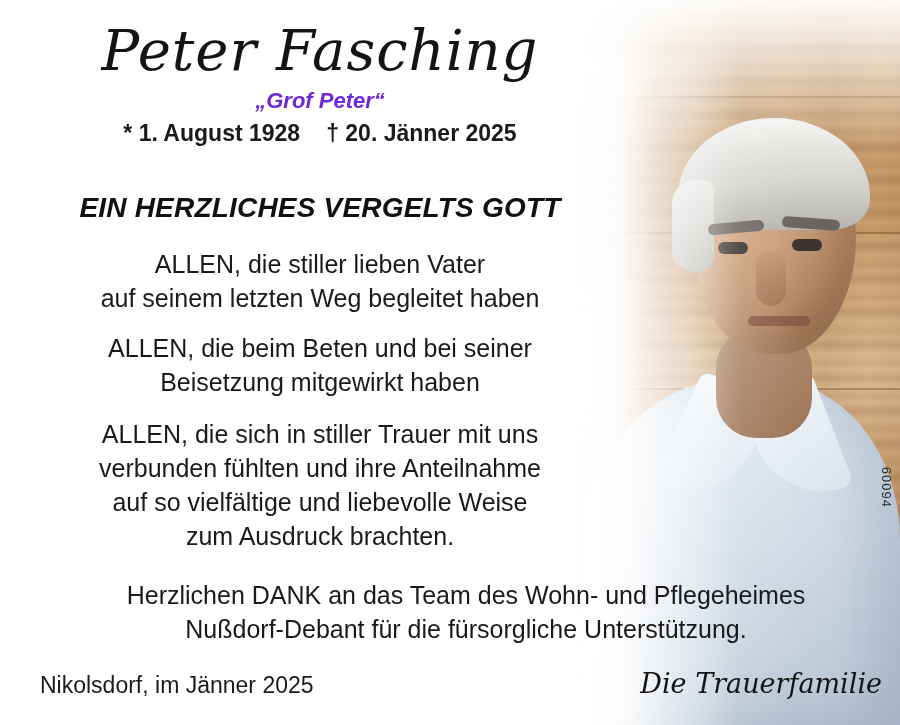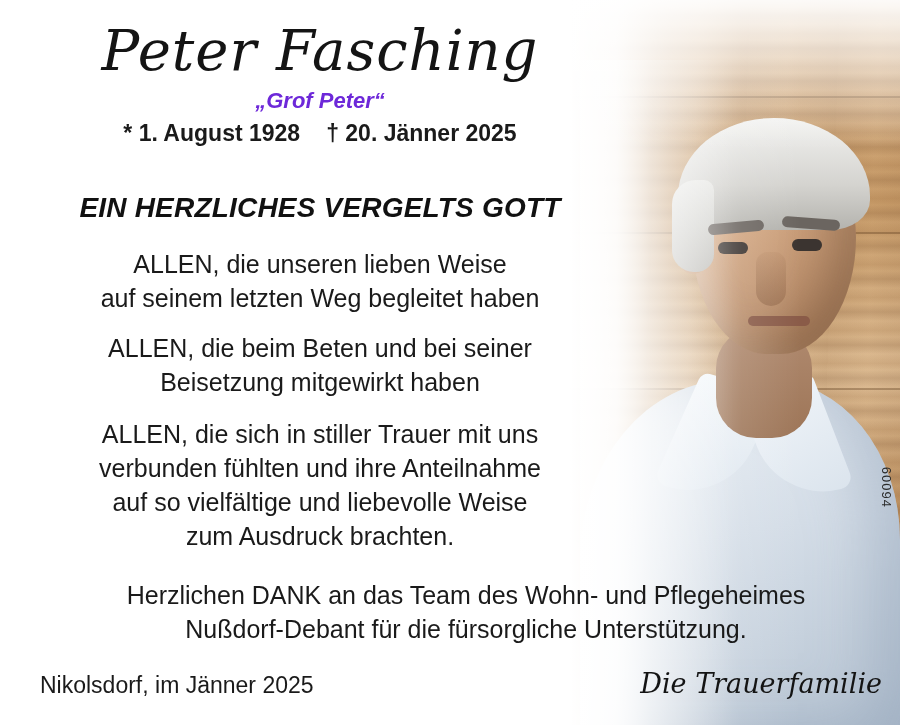--- a/index.html
+++ b/index.html
@@ -338,21 +338,21 @@
 
     <div class="nickname">„Grof Peter“</div>
 
     <div class="dates">
       <span>* 1. August 1928</span><span class="sep"></span><span>† 20. Jänner 2025</span>
     </div>
 
     <div class="headline">EIN HERZLICHES VERGELTS GOTT</div>
 
     <div class="para p1">
-      <span class="line">ALLEN, die unseren lieben Weise</span>
+      <span class="line">ALLEN, die stiller lieben Vater</span>
       <span class="line">auf seinem letzten Weg begleitet haben</span>
     </div>
 
     <div class="para p2">
       <span class="line">ALLEN, die beim Beten und bei seiner</span>
       <span class="line">Beisetzung mitgewirkt haben</span>
     </div>
 
     <div class="para p3">
       <span class="line">ALLEN, die sich in stiller Trauer mit uns</span>

